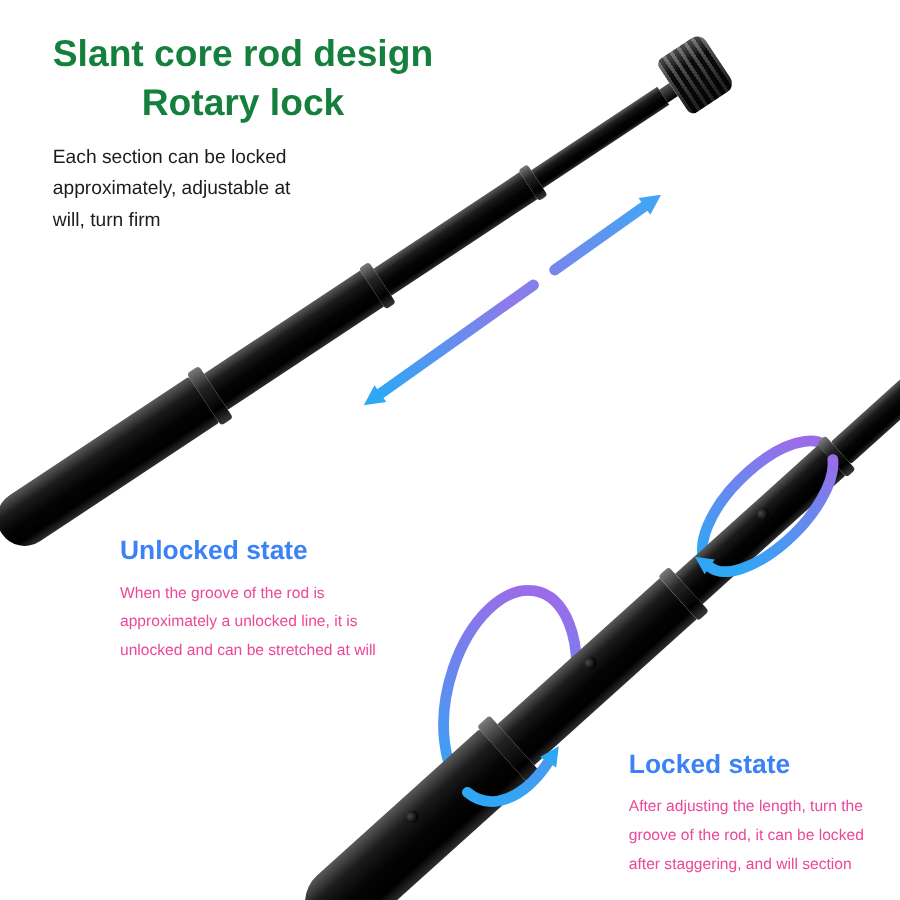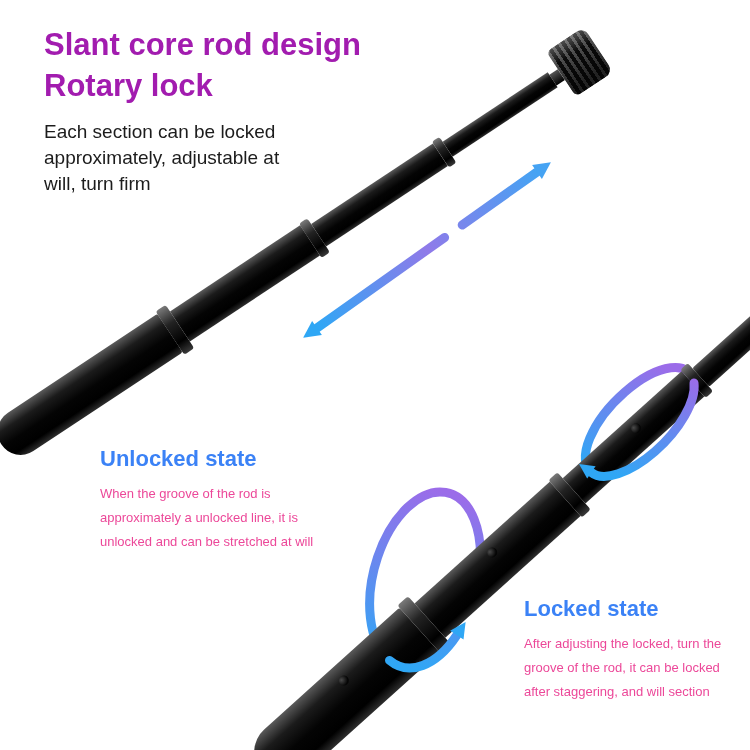--- a/index.html
+++ b/index.html
@@ -2,28 +2,28 @@
 <html><head>
 <meta charset="utf-8">
 <style>
   html,body{margin:0;padding:0;background:#fff;}
   .page{
     position:relative;width:750px;height:750px;overflow:hidden;background:#ffffff;
     font-family:"Liberation Sans", sans-serif;color:#111;
   }
   
   .header{position:absolute;left:44px;top:24px;z-index:7;}
-  .title{margin:0;font-size:31px;line-height:41px;font-weight:700;color:#a21caf;}
+  .title{margin:0;font-size:31px;line-height:41px;font-weight:700;color:#15803d;text-align:center;}
   .title .t-line{display:block;}
-  .subtitle{margin:13px 0 0 0;font-size:19px;line-height:26px;color:#1c1c1c;}
+  .subtitle{margin:13px 0 0 0;font-size:16px;line-height:26px;color:#1c1c1c;}
   .subtitle .s-line{display:block;}
 
   .note{position:absolute;z-index:7;}
   .note-unlocked{left:100px;top:446px;}
-  .note-locked{left:524px;top:596px;}
+  .note-locked{left:524px;top:624px;}
   .note-heading{margin:0 0 10px 0;font-size:22px;line-height:26px;font-weight:700;color:#3b82f6;}
   .note-body{font-size:13px;line-height:24px;color:#ec4899;}
   .note-body .n-line{display:block;}
 
   
   .rod{position:absolute;display:flex;align-items:center;z-index:5;}
   .rod-upper{left:-58px;top:215px;width:716px;height:64px;transform:rotate(-33.5deg);}
   .rod-lower{left:171px;top:489px;width:708px;height:92px;transform:rotate(-42deg);}
   .seg{flex:none;position:relative;
     background:linear-gradient(180deg,#5a5a5a 0%,#1b1b1b 26%,#040404 55%,#000 82%,#2e2e2e 100%);}
@@ -168,19 +168,19 @@
     <div class="note-body">
       <span class="n-line">When the groove of the rod is</span>
       <span class="n-line">approximately a unlocked line, it is</span>
       <span class="n-line">unlocked and can be stretched at will</span>
     </div>
   </div>
 
   <div class="note note-locked">
     <h2 class="note-heading">Locked state</h2>
     <div class="note-body">
-      <span class="n-line">After adjusting the locked, turn the</span>
+      <span class="n-line">After adjusting the length, turn the</span>
       <span class="n-line">groove of the rod, it can be locked</span>
       <span class="n-line">after staggering, and will section</span>
     </div>
   </div>
 
 </div>
 
 </body></html>

